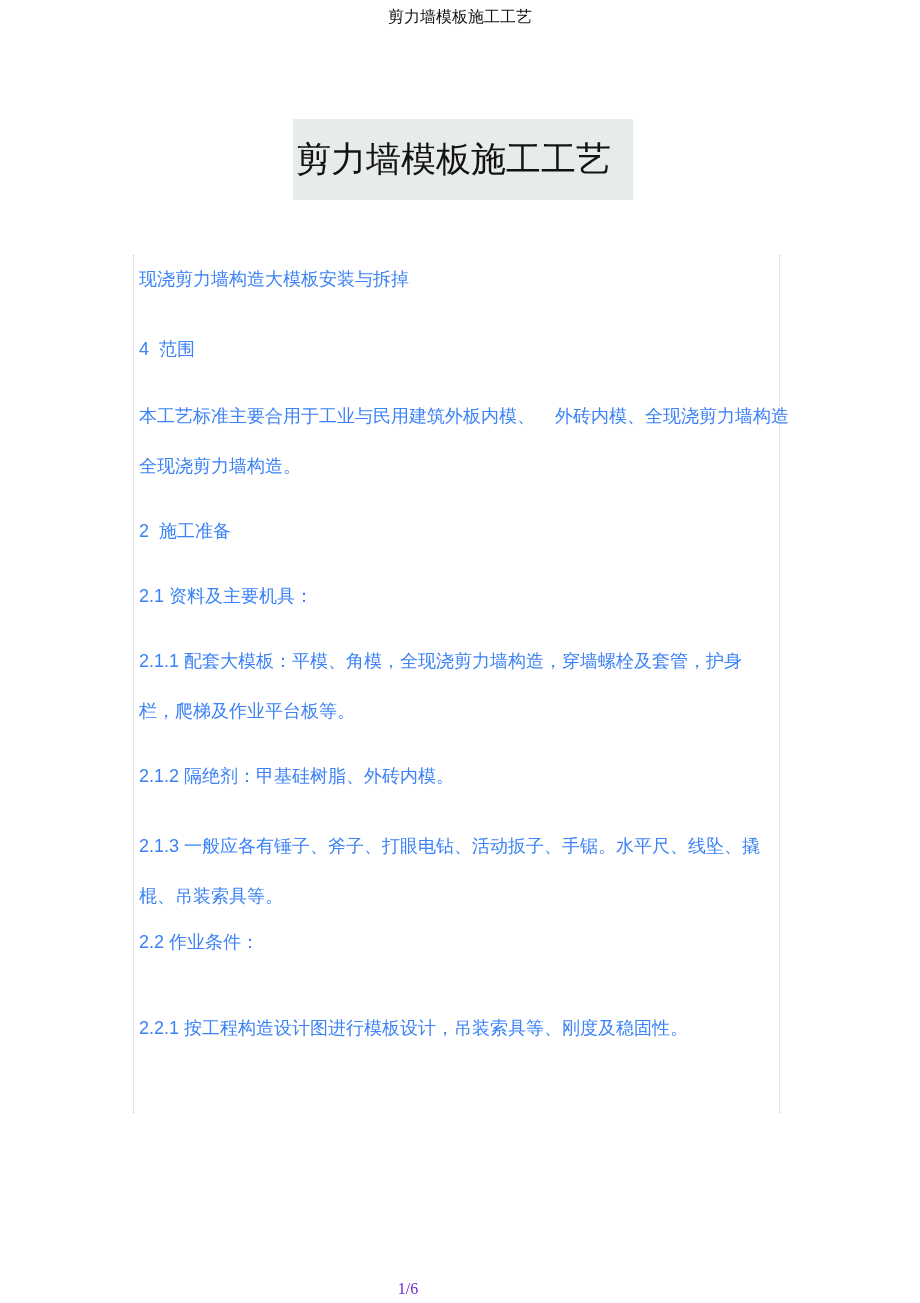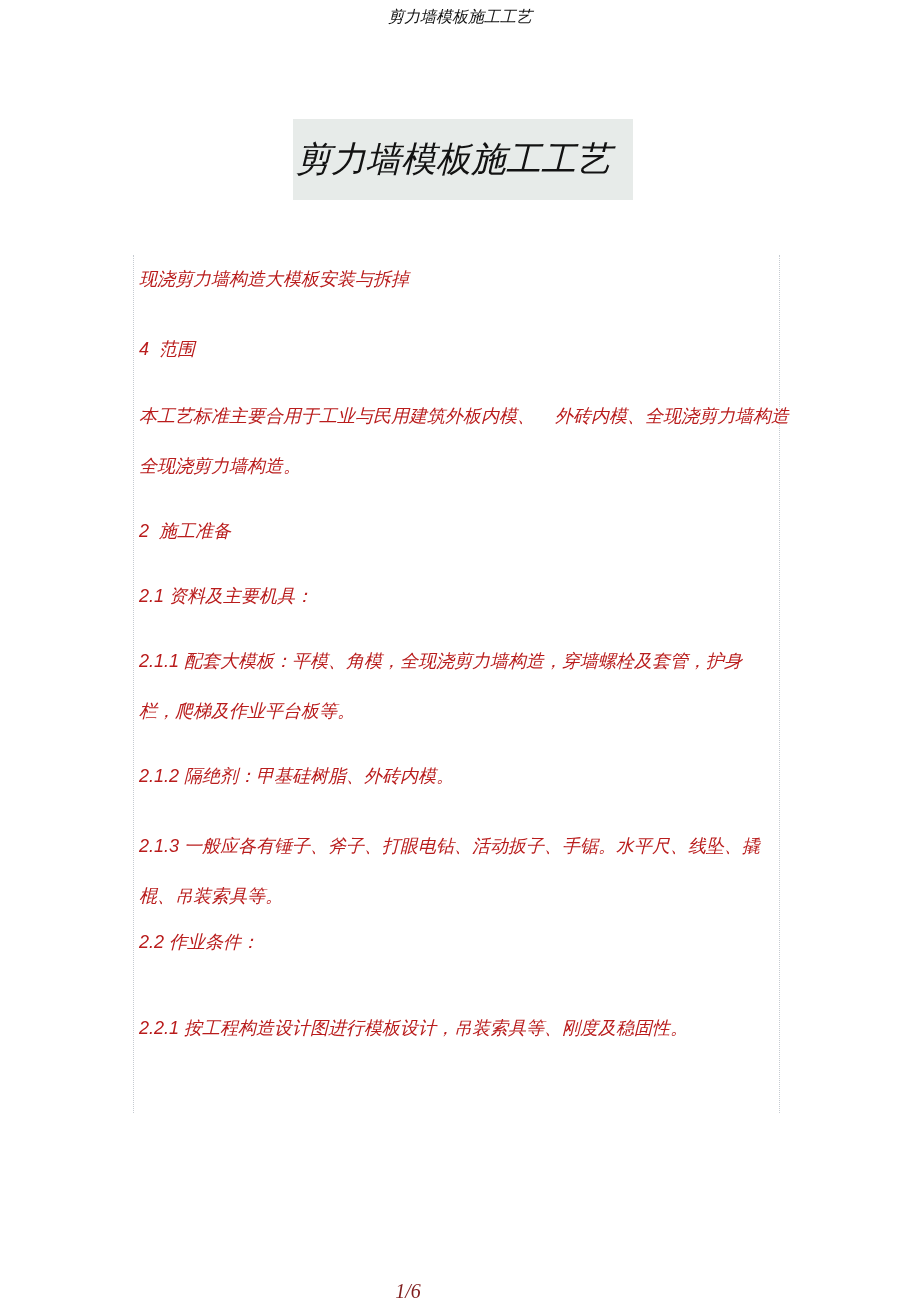--- a/index.html
+++ b/index.html
@@ -8,21 +8,20 @@
     background: #ffffff;
     font-family: "Liberation Serif", serif;
     color: #1c1c1c;
     position: relative;
     overflow: hidden;
   }
   .page {
     position: absolute; left: 0; top: 0;
     width: 920px; height: 1303px;
     background: #ffffff;
-    font-style: italic;
   }
   .doc-header {
     position: absolute; left: 0; top: 6px;
     width: 920px;
     text-align: center;
     font-size: 16px;
     line-height: 22px;
     color: #111111;
     white-space: pre;
   }
@@ -48,29 +47,29 @@
     border-right: 1px dotted #c6cbd1;
     box-sizing: border-box;
   }
   .line {
     position: absolute;
     left: 5px;
     margin: 0;
     font-size: 18px;
     line-height: 22px;
     white-space: pre;
-    color: #b91c1c;
+    color: #3b82f6;
     font-family: "Liberation Sans", "Liberation Serif", sans-serif;
   }
   .doc-footer {
     position: absolute; left: 0; top: 1280px;
     width: 816px;
     text-align: center;
-    font-size: 20px;
-    color: #7f1d1d;
+    font-size: 16px;
+    color: #6d28d9;
     white-space: pre;
   }
 </style>
 </head>
 <body>
 
 <div class="page">
 
   <div class="doc-header">剪力墙模板施工工艺</div>
 

